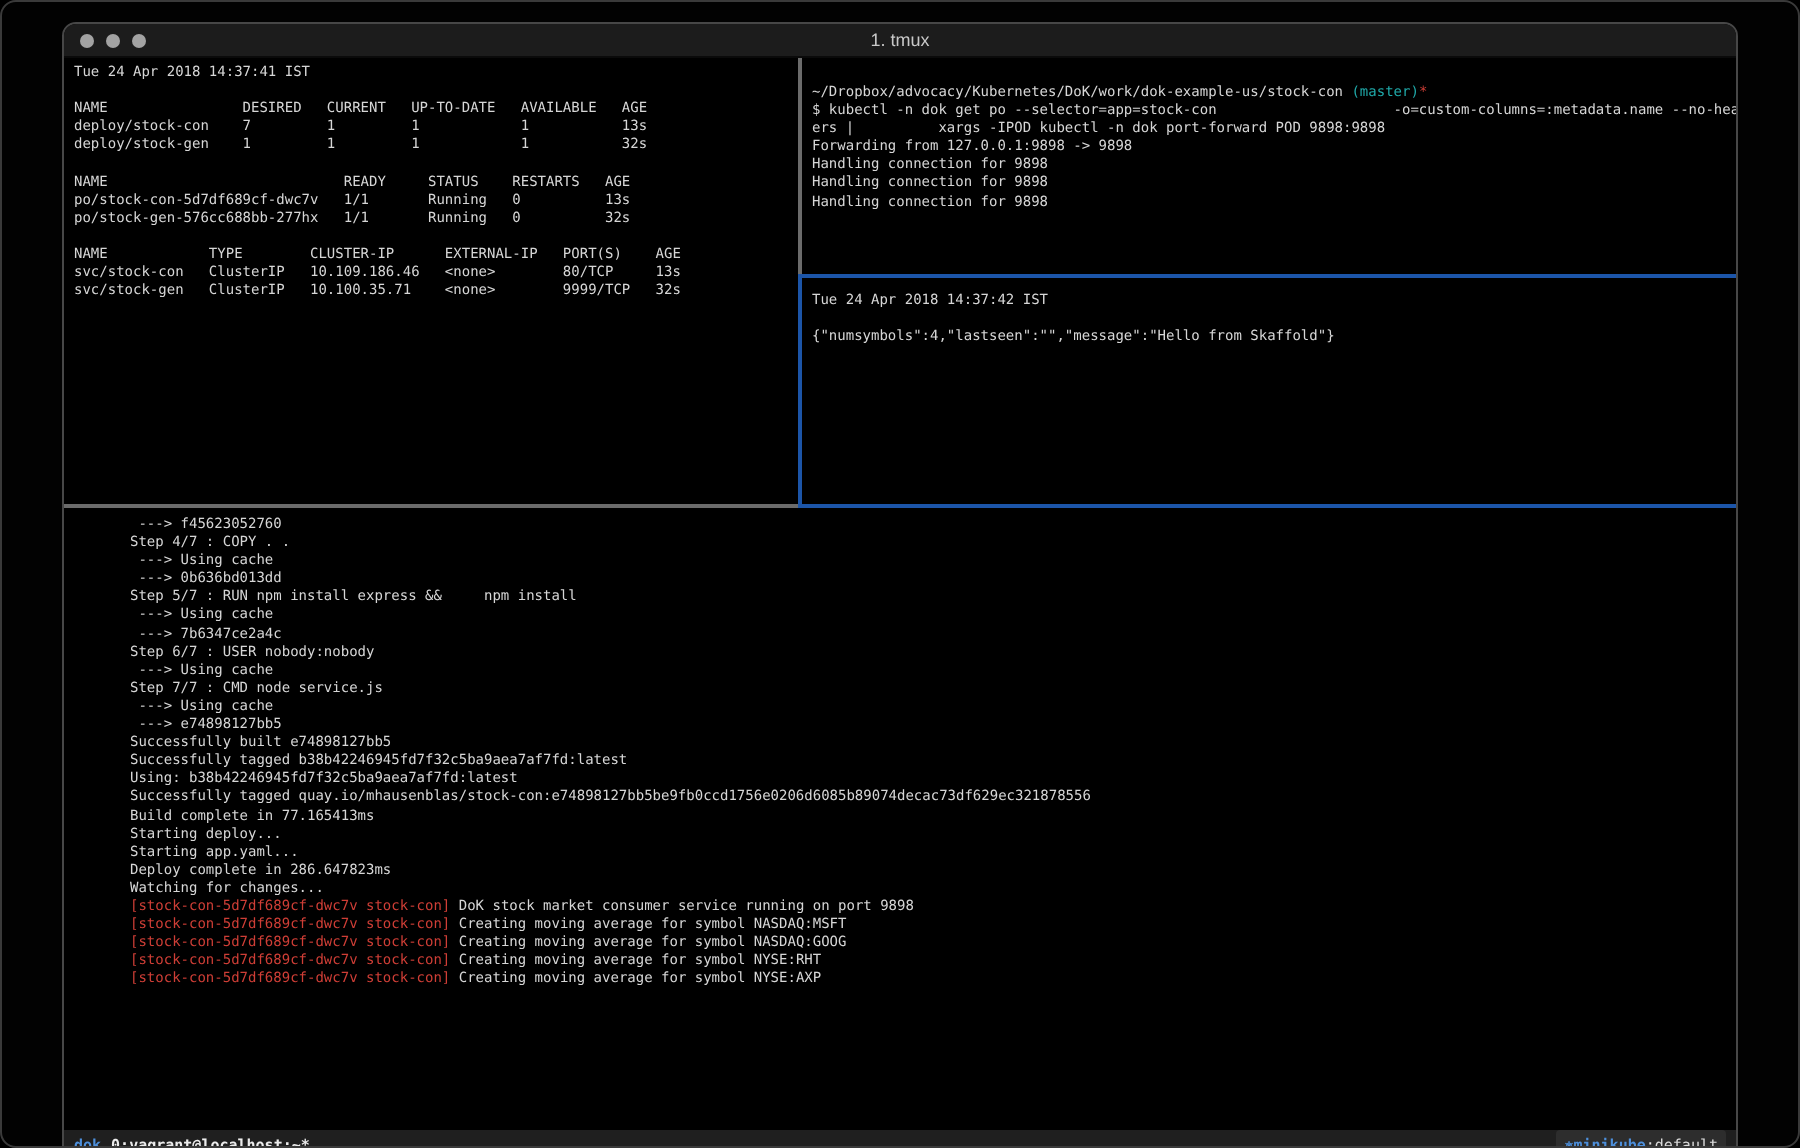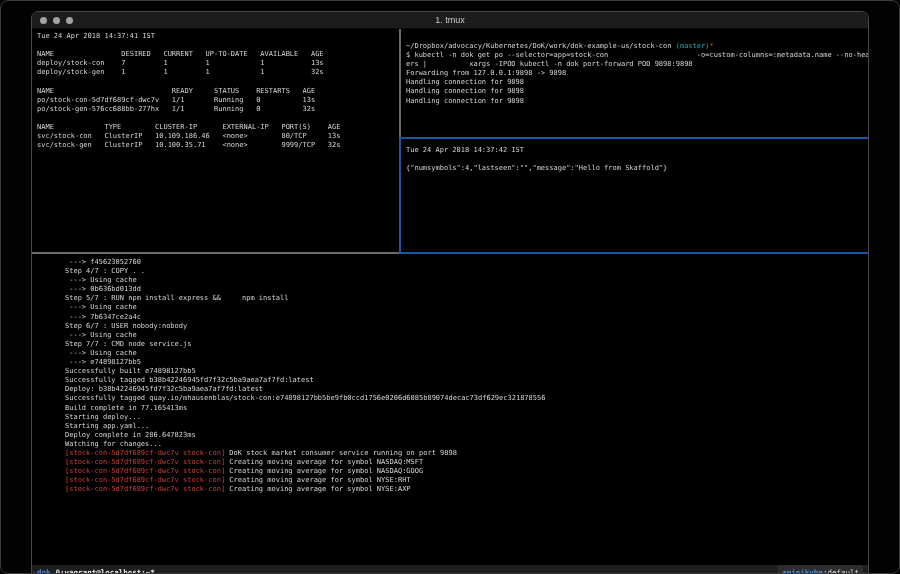--- a/index.html
+++ b/index.html
@@ -125,21 +125,21 @@
           <div class="tline"><span>Step 5/7 : RUN npm install express &amp;&amp;     npm install</span></div>
           <div class="tline"><span> ---&gt; Using cache</span></div>
           <div class="tline"><span> ---&gt; 7b6347ce2a4c</span></div>
           <div class="tline"><span>Step 6/7 : USER nobody:nobody</span></div>
           <div class="tline"><span> ---&gt; Using cache</span></div>
           <div class="tline"><span>Step 7/7 : CMD node service.js</span></div>
           <div class="tline"><span> ---&gt; Using cache</span></div>
           <div class="tline"><span> ---&gt; e74898127bb5</span></div>
           <div class="tline"><span>Successfully built e74898127bb5</span></div>
           <div class="tline"><span>Successfully tagged b38b42246945fd7f32c5ba9aea7af7fd:latest</span></div>
-          <div class="tline"><span>Deploy: b38b42246945fd7f32c5ba9aea7af7fd:latest</span></div>
+          <div class="tline"><span>Using: b38b42246945fd7f32c5ba9aea7af7fd:latest</span></div>
           <div class="tline"><span>Successfully tagged quay.io/mhausenblas/stock-con:e74898127bb5be9fb0ccd1756e0206d6085b89074decac73df629ec321878556</span></div>
           <div class="tline"><span>Build complete in 77.165413ms</span></div>
           <div class="tline"><span>Starting deploy...</span></div>
           <div class="tline"><span>Starting app.yaml...</span></div>
           <div class="tline"><span>Deploy complete in 286.647823ms</span></div>
           <div class="tline"><span>Watching for changes...</span></div>
           <div class="tline"><span class="c-red">[stock-con-5d7df689cf-dwc7v stock-con]</span><span> DoK stock market consumer service running on port 9898</span></div>
           <div class="tline"><span class="c-red">[stock-con-5d7df689cf-dwc7v stock-con]</span><span> Creating moving average for symbol NASDAQ:MSFT</span></div>
           <div class="tline"><span class="c-red">[stock-con-5d7df689cf-dwc7v stock-con]</span><span> Creating moving average for symbol NASDAQ:GOOG</span></div>
           <div class="tline"><span class="c-red">[stock-con-5d7df689cf-dwc7v stock-con]</span><span> Creating moving average for symbol NYSE:RHT</span></div>

